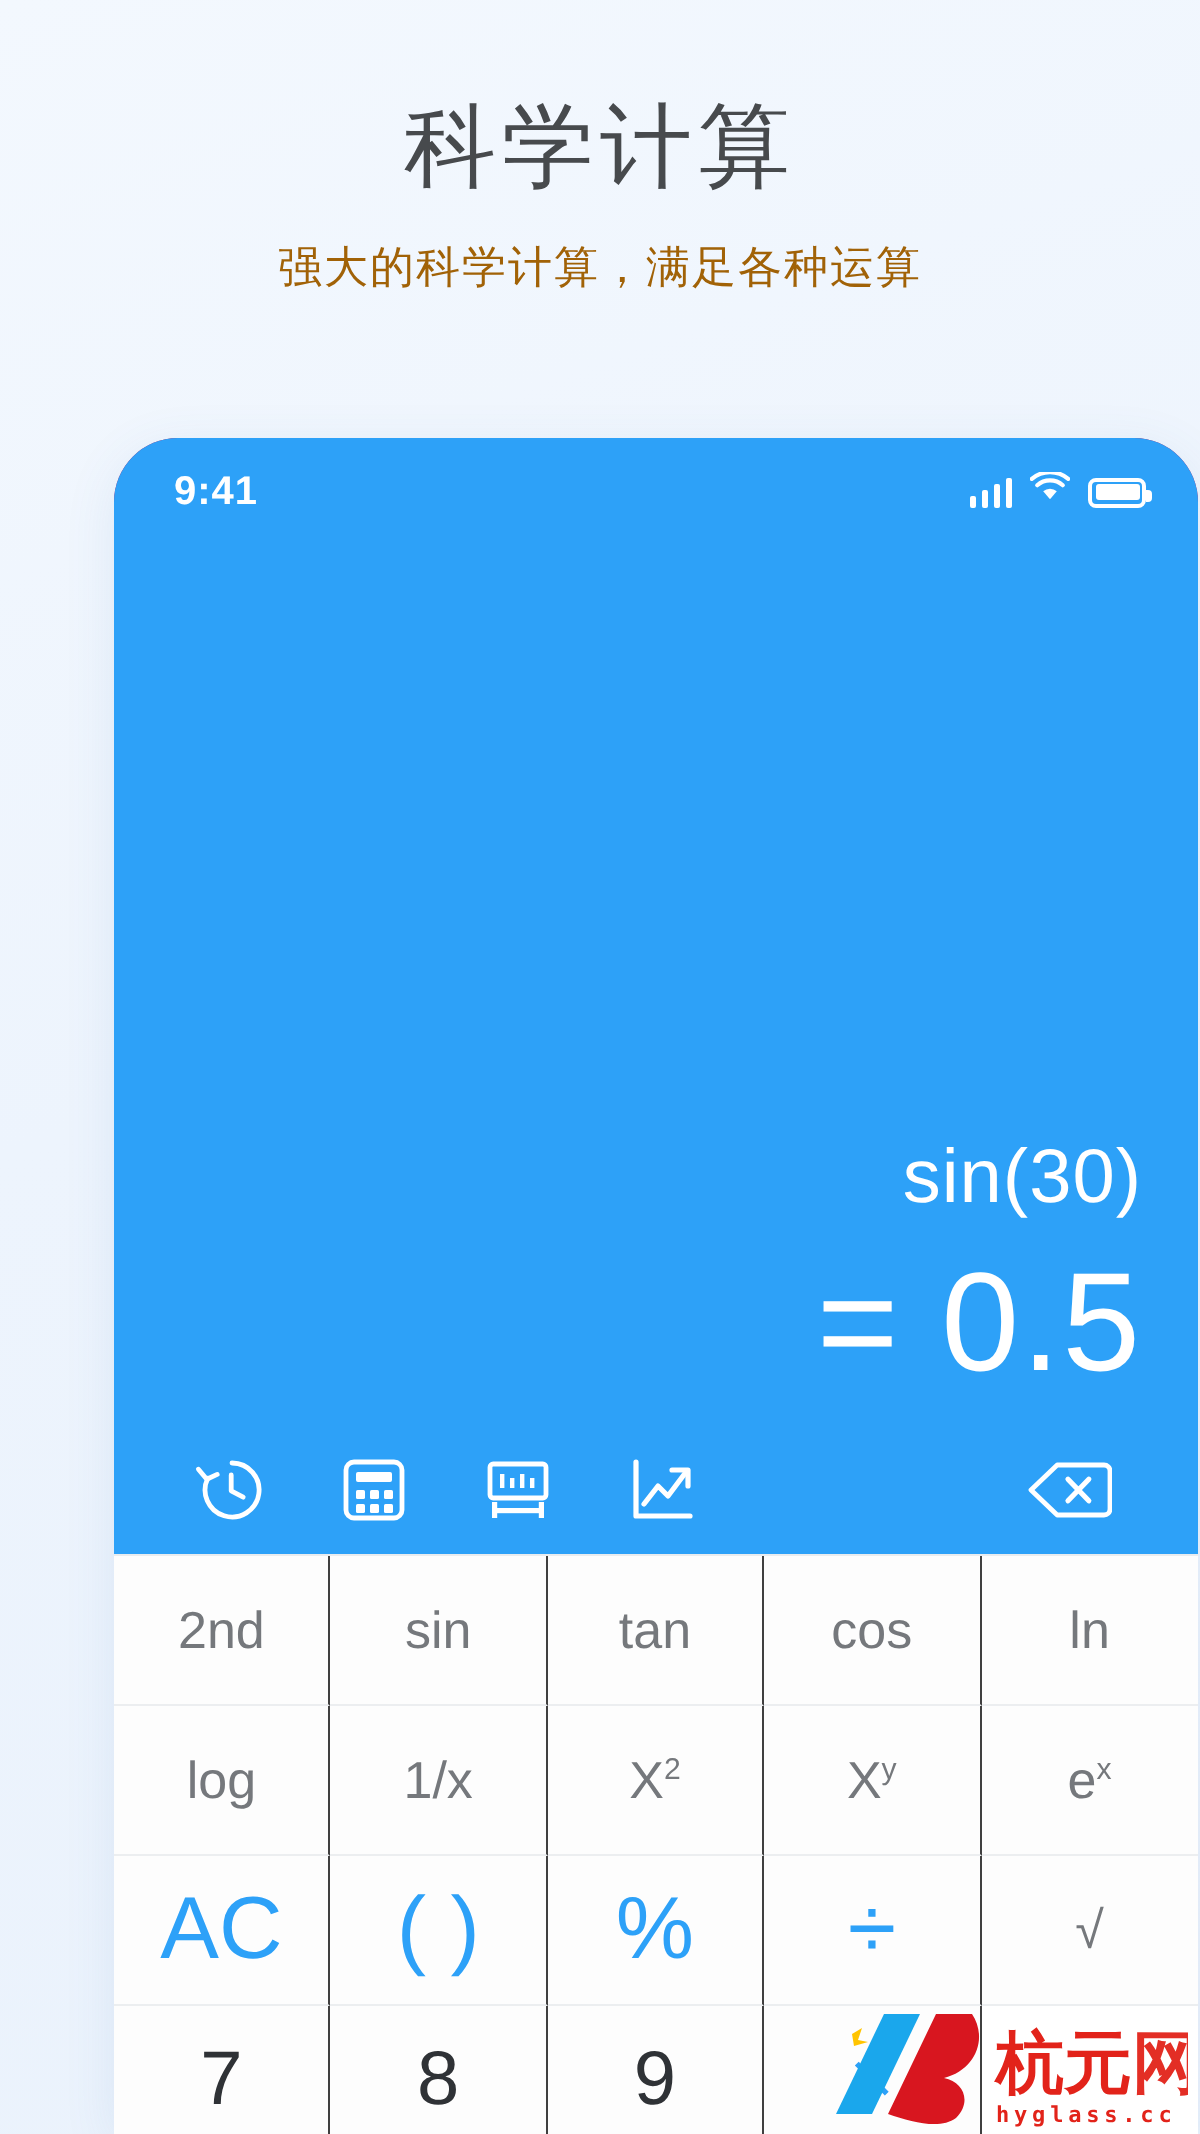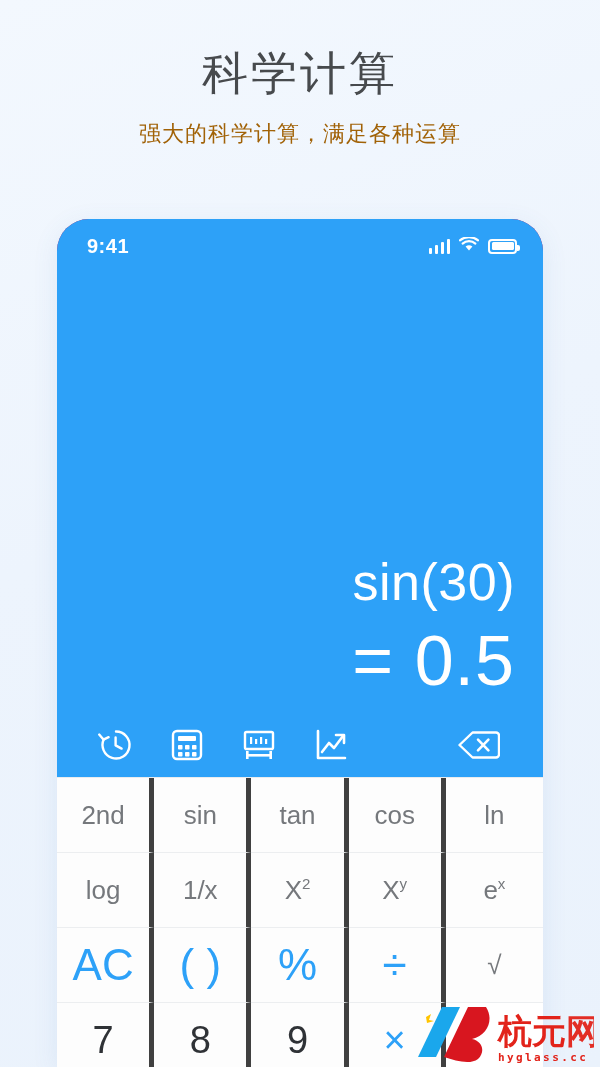--- a/index.html
+++ b/index.html
@@ -37,21 +37,21 @@
     font-weight: 400;
     color: #a16207;
     letter-spacing: 1px;
   }
 
   
   .phone {
     position: absolute;
     left: 57px;
     top: 219px;
-    width: 486px;
+    width: 542px;
     height: 848px;
     border-radius: 32px 32px 0 0;
     overflow: hidden;
     background: #be185d;
     box-shadow: 0 6px 26px rgba(70,120,180,0.10);
   }
 
   
   .display {
     position: relative;
@@ -127,21 +127,21 @@
     flex: 1;
     display: flex;
     flex-direction: column;
     justify-content: flex-end;
     align-items: flex-end;
     padding: 0 28px 10px 20px;
   }
 
   .expression {
     color: #ffffff;
-    font-size: 52px;
+    font-size: 38px;
     font-weight: 400;
     letter-spacing: 0.5px;
     line-height: 1.1;
   }
 
   .result {
     color: #ffffff;
     font-size: 70px;
     font-weight: 400;
     letter-spacing: 1px;
@@ -174,21 +174,21 @@
     background: #ffffff;
     display: grid;
     grid-template-columns: repeat(5, 1fr);
     border-top: 1px solid #e9ecef;
   }
   .key {
     height: 75px;
     display: flex;
     align-items: center;
     justify-content: center;
-    border-right: 5px solid #404040;
+    border-right: 1px solid #404040;
     border-bottom: 1px solid #eceef0;
     background: #fdfdfd;
     cursor: pointer;
     user-select: none;
   }
   .key:nth-child(5n) { border-right: none; }
 
   .key .lbl {
     font-size: 27px;
     color: #6f7276;

